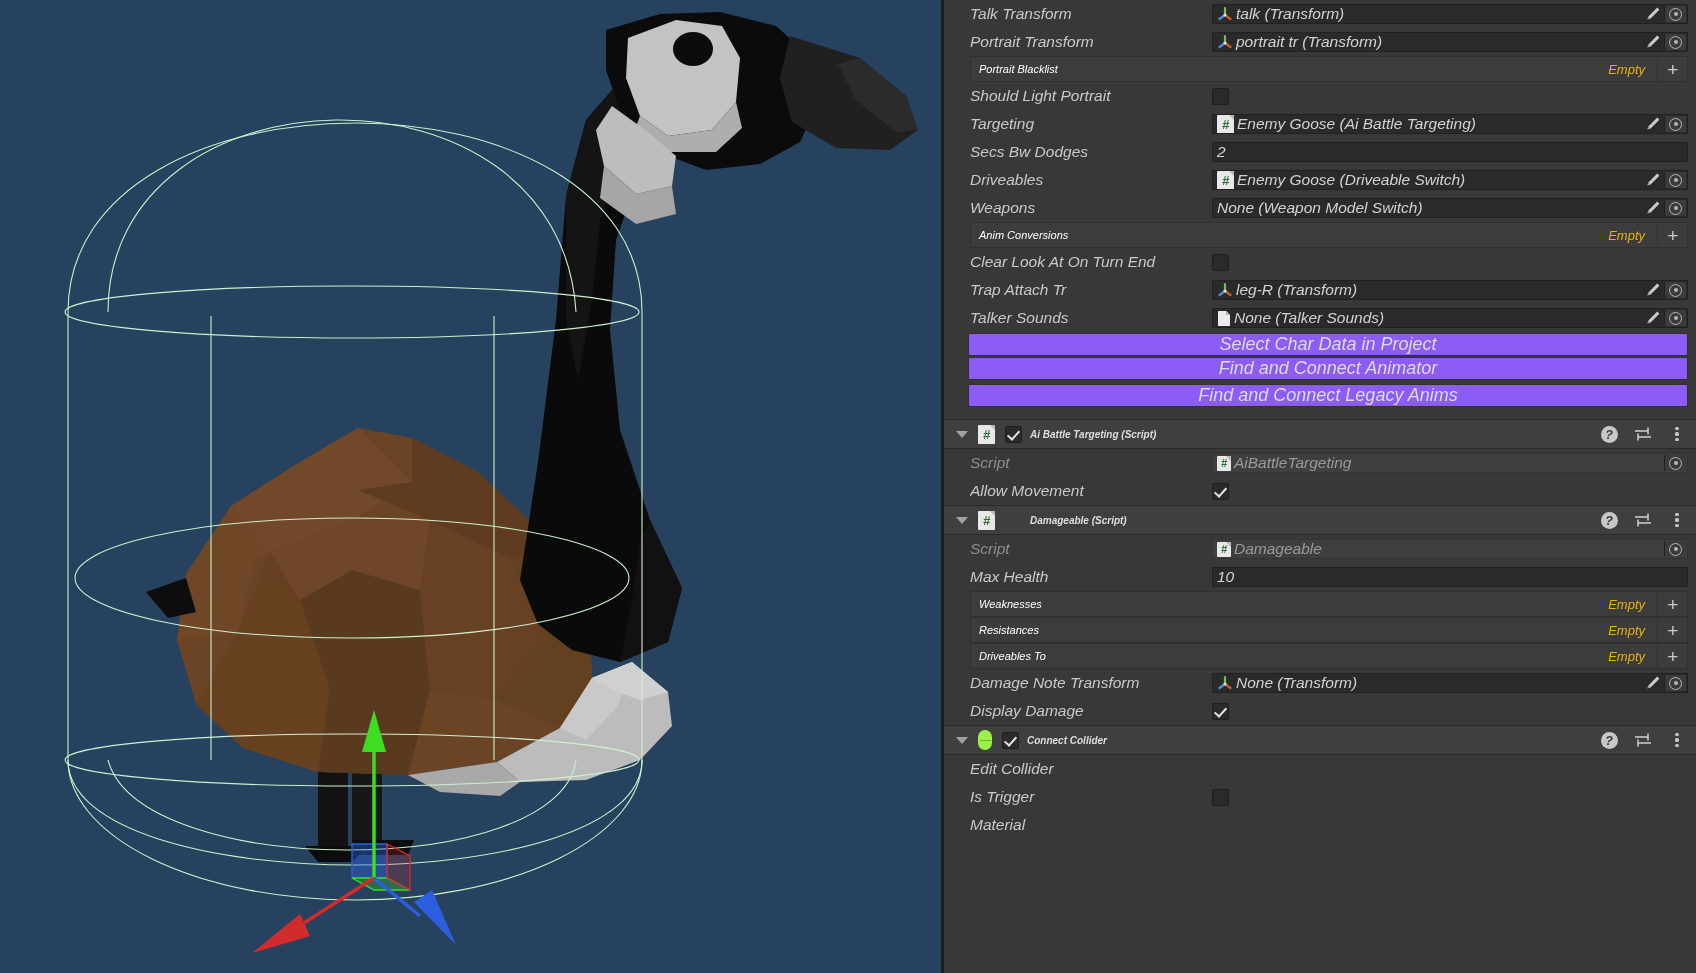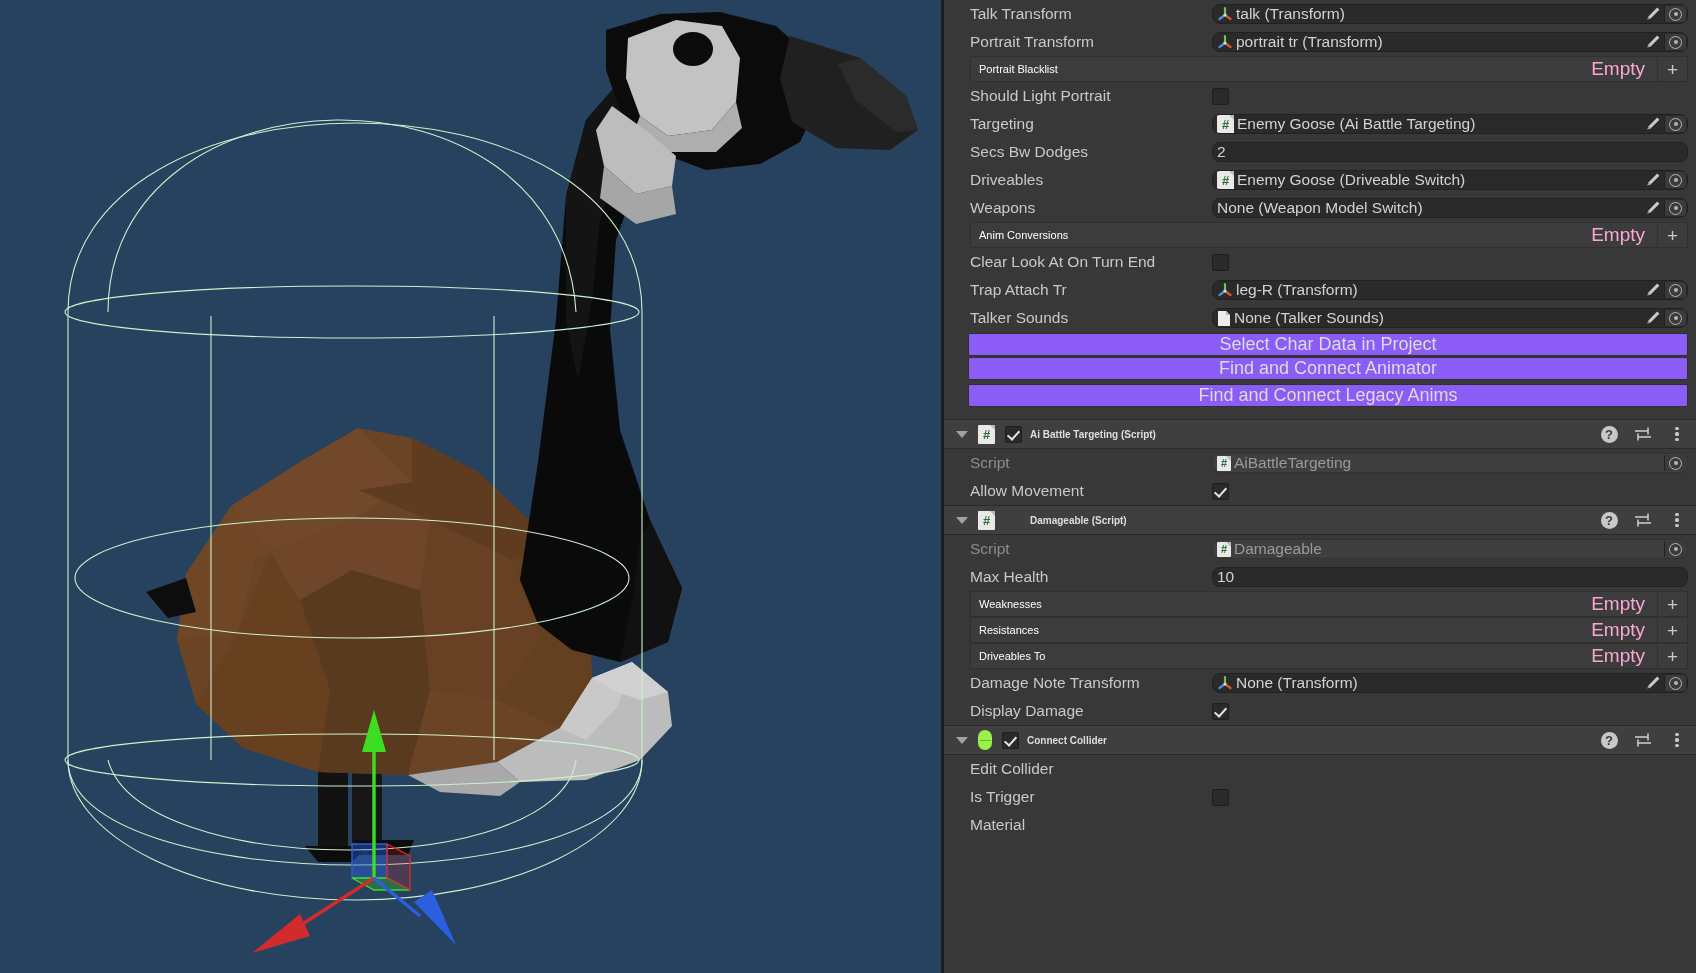--- a/index.html
+++ b/index.html
@@ -2,21 +2,21 @@
 <html><head>
 <meta charset="utf-8">
 <style>
   * { box-sizing: border-box; margin: 0; padding: 0; }
   html, body {
     width: 1696px; height: 973px;
     background: #25405c;
     font-family: "Liberation Sans", sans-serif;
     overflow: hidden;
   }
-  #app { position: relative; width: 1696px; height: 973px; display: flex; }
+  #app { position: relative; width: 1696px; height: 973px; display: flex; font-style: italic; }
 
   
   #scene {
     position: relative;
     width: 941px; height: 973px;
     background: #26425f;
     overflow: hidden;
   }
   #scene svg { position: absolute; top: 0; left: 0; }
 
@@ -44,21 +44,21 @@
     white-space: nowrap;
     overflow: hidden;
   }
   .row .lbl.dim { color: #8d8d8d; }
 
   .field {
     position: relative;
     height: 20px;
     background: #2a2a2a;
     border: 1px solid #212121;
-    border-radius: 8px;
+    border-radius: 0;
     display: flex; align-items: center;
     color: #d2d2d2;
     font-size: 15.5px;
     padding: 0 4px;
     white-space: nowrap;
     overflow: hidden;
     flex: 1;
     margin-right: 8px;
   }
   .field.readonly { background: #3f3f3f; border-color: #333; color: #9a9a9a; }
@@ -107,21 +107,21 @@
   .listrow {
     position: relative;
     margin-left: 26px;
     margin-right: 8px;
     height: 26px;
     background: #3c3c3c;
     border: 1px solid #303030;
     display: flex; align-items: center;
   }
   .listrow .name { padding-left: 8px; color: #ffffff; font-size: 11px; flex: 1; }
-  .listrow .empty { color: #f9a8d4; font-size: 19px; padding-right: 12px; margin-left: 12px; }
+  .listrow .empty { color: #eab308; font-size: 13px; padding-right: 12px; margin-left: 12px; }
   .listrow .plus {
     width: 30px; align-self: stretch;
     border-left: 1px solid #303030;
     display: flex; align-items: center; justify-content: center;
     color: #c9c9c9; font-size: 19px; line-height: 1;
   }
 
   
   .btn {
     margin: 0 8px 0 24px;

